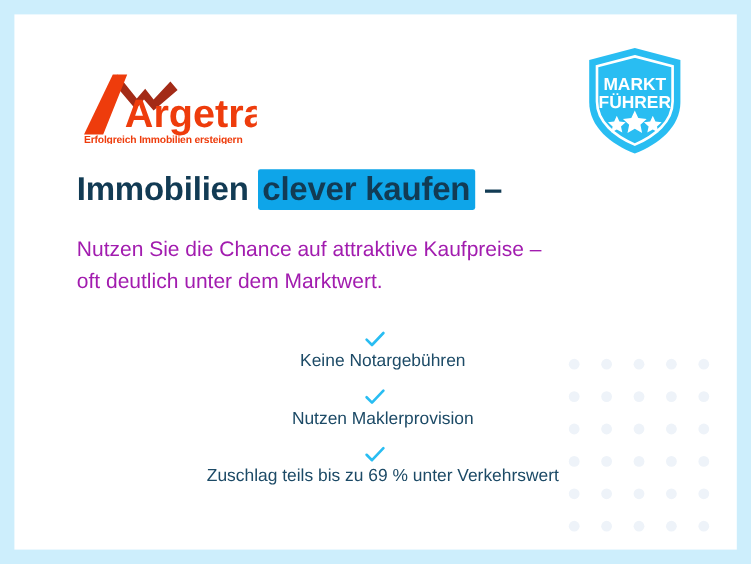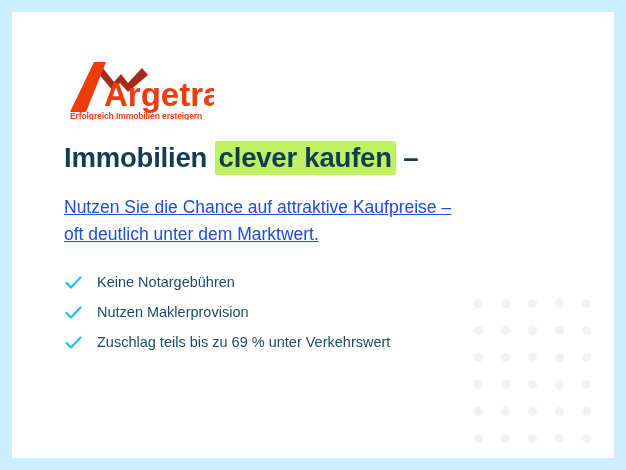--- a/index.html
+++ b/index.html
@@ -84,49 +84,49 @@
 
   .headline {
     font-size: 27.5px;
     font-weight: bold;
     line-height: 1.32;
     color: #123b54;
     letter-spacing: -0.2px;
     margin: 0;
   }
   .headline .hl {
-    background: #bef264;
+    background: #0ea5e9;
     padding: 1px 4px 2px 4px;
     border-radius: 2px;
     box-decoration-break: clone;
     text-align: right;
     -webkit-box-decoration-break: clone;
   }
 
   .subhead {
     margin: 18px 0 0 0;
     font-size: 17.5px;
     line-height: 1.5;
-    color: #1d4ed8;
+    color: #a21caf;
     font-weight: normal;
-    text-decoration: underline;
   }
 
   .bullets {
     list-style: none;
     margin: 26px 0 0 0;
     padding: 0;
   }
   .bullets li {
     display: flex;
     align-items: center;
     margin-bottom: 11px;
     font-size: 14.5px;
     color: #1c4a66;
     line-height: 1.25;
+    flex-direction: column;
   }
   .bullets li:last-child { margin-bottom: 0; }
 
   .check {
     flex: 0 0 auto;
     width: 19px;
     height: 19px;
     margin-right: 14px;
     display: block;
   }
@@ -181,20 +181,35 @@
         </g>
 
         <path d="M30 12 L42 12 L22 62 L6 62 Z" fill="#ee3c0c"></path>
 
         <text x="40" y="56" font-family="Liberation Sans, sans-serif" font-size="33" font-weight="bold" fill="#ee3c0c">Argetra</text>
 
         <text x="6" y="69" font-family="Liberation Sans, sans-serif" font-size="8.6" font-weight="bold" fill="#ee3c0c" letter-spacing="-0.15">Erfolgreich Immobilien ersteigern</text>
       </svg>
     </div>
 
+    <div class="badge">
+      <svg width="86" height="92" viewBox="0 0 86 92" xmlns="http://www.w3.org/2000/svg">
+        <g>
+          <path d="M43 2 L81 12 L81 47 C81 68 63 82 43 90 C23 82 5 68 5 47 L5 12 Z" fill="#29bdf2"></path>
+          <path d="M43 9 L74.5 17.2 L74.5 46.5 C74.5 63.5 59.5 75.5 43 82.5 C26.5 75.5 11.5 63.5 11.5 46.5 L11.5 17.2 Z" fill="none" stroke="#ffffff" stroke-width="2.2"></path>
+        </g>
+        <text x="43" y="37" text-anchor="middle" font-family="Liberation Sans, sans-serif" font-size="14.5" font-weight="bold" fill="#ffffff">MARKT</text>
+        <text x="43" y="52" text-anchor="middle" font-family="Liberation Sans, sans-serif" font-size="14.5" font-weight="bold" fill="#ffffff">FÜHRER</text>
+        <g fill="#ffffff">
+          <polygon points="28,58.5 30.2,63.3 35.4,63.9 31.5,67.4 32.6,72.5 28,69.9 23.4,72.5 24.5,67.4 20.6,63.9 25.8,63.3"></polygon>
+          <polygon points="43,54 45.9,60.4 52.9,61.2 47.7,65.9 49.1,72.8 43,69.3 36.9,72.8 38.3,65.9 33.1,61.2 40.1,60.4"></polygon>
+          <polygon points="58,58.5 60.2,63.3 65.4,63.9 61.5,67.4 62.6,72.5 58,69.9 53.4,72.5 54.5,67.4 50.6,63.9 55.8,63.3"></polygon>
+        </g>
+      </svg>
+    </div>
 
     <div class="content">
 
       <h1 class="headline">
         <span><span>Immobilien </span><span class="hl">clever kaufen</span><span> –</span></span><br>
       </h1>
 
       <p class="subhead">
         <span>Nutzen Sie die Chance auf attraktive Kaufpreise –</span><br>
         <span>oft deutlich unter dem Marktwert.</span>

